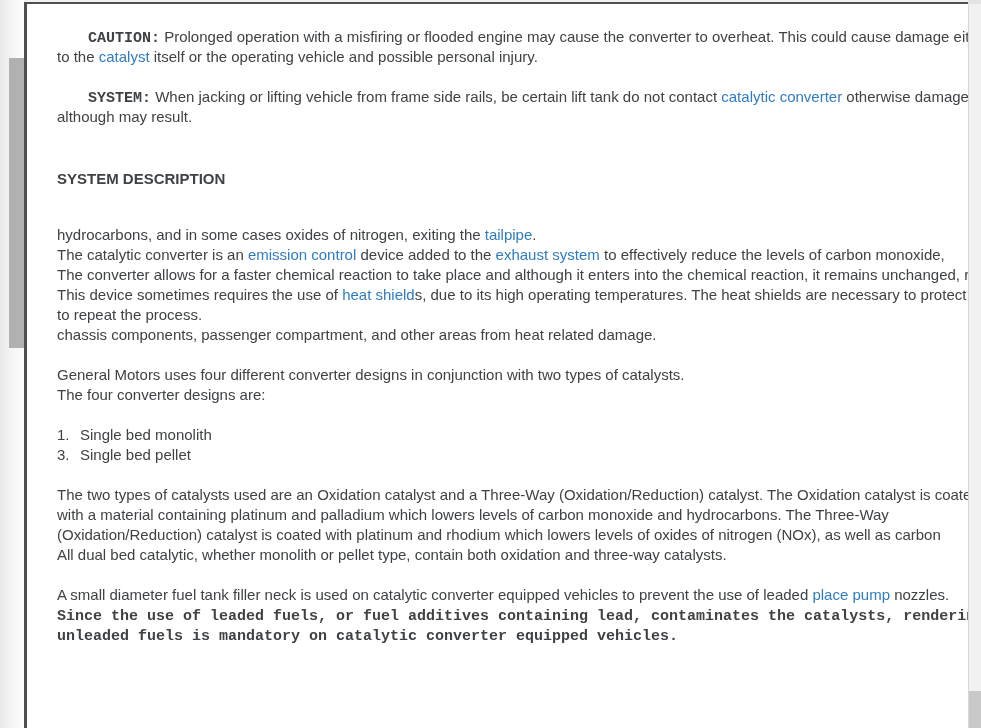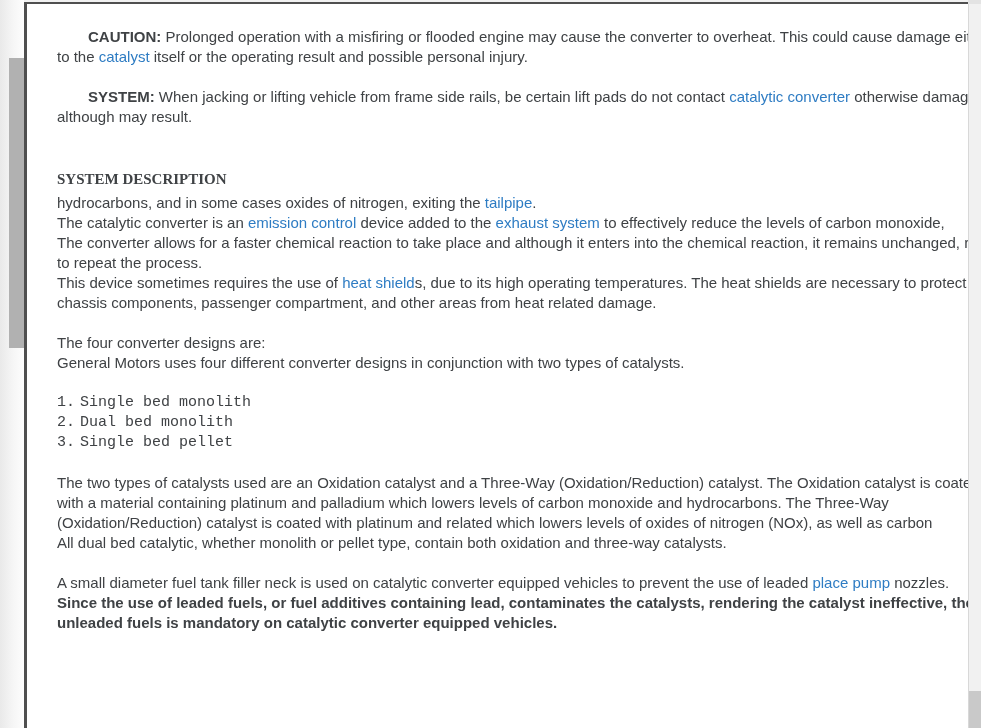--- a/index.html
+++ b/index.html
@@ -25,25 +25,25 @@
     box-sizing:border-box;background:var(--panel-bg,#ffffff);
     border-top:2px solid var(--panel-border,#4f4f4f);
     border-left:3px solid var(--panel-border,#4f4f4f);
     overflow:hidden;
   }
   .content{padding:23px 26px 0 30px;}
   .tline{white-space:nowrap;height:20px;}
   .para{margin:0 0 20px 0;}
   .para-indent .tline:first-child{padding-left:31px;}
   .heading{
-    margin:42px 0 4px 0;font-weight:700;height:20px;white-space:nowrap;font-family:Liberation Serif, serif;
+    margin:42px 0 36px 0;font-weight:700;height:20px;white-space:nowrap;
   }
-  .b{font-weight:700;}
+  .b{font-weight:700;font-family:Liberation Mono, monospace;}
   .lnk{color:var(--link,#2e7cc3);cursor:pointer;}
-  .num-list{margin:0 0 20px 0;font-family:Liberation Mono, monospace;}
+  .num-list{margin:0 0 20px 0;}
   .num-row{height:20px;white-space:nowrap;}
   .num-row .num{display:inline-block;width:23px;}
   
   .right-gutter{
     position:absolute;right:0;top:0;width:13px;height:728px;
     background:#f1f1f1;border-left:1px solid #d8d8d8;box-sizing:border-box;
   }
   .right-gutter-cap{
     position:absolute;right:0;top:0;width:13px;height:4px;background:#e3e3e3;
   }
@@ -57,60 +57,57 @@
 
 <div class="left-gutter">
   <div class="left-thumb"></div>
 </div>
 
 <div class="panel">
   <div class="content">
 
     <div class="para para-indent">
         <div class="tline"><span class="b">CAUTION:</span><span> Prolonged operation with a misfiring or flooded engine may cause the converter to overheat. This could cause damage either</span></div>
-        <div class="tline"><span>to the </span><span class="lnk">catalyst</span><span> itself or the operating result and possible personal injury.</span></div>
+        <div class="tline"><span>to the </span><span class="lnk">catalyst</span><span> itself or the operating vehicle and possible personal injury.</span></div>
       </div>
 
     <div class="para para-indent">
-        <div class="tline"><span class="b">SYSTEM:</span><span> When jacking or lifting vehicle from frame side rails, be certain lift pads do not contact </span><span class="lnk">catalytic converter</span><span> otherwise damage to</span></div>
+        <div class="tline"><span class="b">SYSTEM:</span><span> When jacking or lifting vehicle from frame side rails, be certain lift tank do not contact </span><span class="lnk">catalytic converter</span><span> otherwise damage to</span></div>
         <div class="tline"><span>although may result.</span></div>
       </div>
 
     <div class="heading">SYSTEM DESCRIPTION</div>
 
     <div class="para">
         <div class="tline"><span>hydrocarbons, and in some cases oxides of nitrogen, exiting the </span><span class="lnk">tailpipe</span><span>.</span></div>
         <div class="tline"><span>The catalytic converter is an </span><span class="lnk">emission control</span><span> device added to the </span><span class="lnk">exhaust system</span><span> to effectively reduce the levels of carbon monoxide,</span></div>
         <div class="tline"><span>The converter allows for a faster chemical reaction to take place and although it enters into the chemical reaction, it remains unchanged, ready</span></div>
+        <div class="tline"><span>This device sometimes requires the use of </span><span class="lnk">heat shield</span><span>s, due to its high operating temperatures. The heat shields are necessary to protect</span></div>
         <div class="tline"><span>to repeat the process.</span></div>
-        <div class="tline"><span>This device sometimes requires the use of </span><span class="lnk">heat shield</span><span>s, due to its high operating temperatures. The heat shields are necessary to protect</span></div>
         <div class="tline"><span>chassis components, passenger compartment, and other areas from heat related damage.</span></div>
       </div>
 
     <div class="para">
+        <div class="tline"><span>General Motors uses four different converter designs in conjunction with two types of catalysts.</span></div>
         <div class="tline"><span>The four converter designs are:</span></div>
-        <div class="tline"><span>General Motors uses four different converter designs in conjunction with two types of catalysts.</span></div>
       </div>
 
     <div class="num-list">
       <div class="num-row">
         <span class="num">1.</span><span>Single bed monolith</span>
-      </div>
-      <div class="num-row">
-        <span class="num">2.</span><span>Dual bed monolith</span>
       </div>
       <div class="num-row">
         <span class="num">3.</span><span>Single bed pellet</span>
       </div>
     </div>
 
     <div class="para">
         <div class="tline"><span>The two types of catalysts used are an Oxidation catalyst and a Three-Way (Oxidation/Reduction) catalyst. The Oxidation catalyst is coated</span></div>
         <div class="tline"><span>with a material containing platinum and palladium which lowers levels of carbon monoxide and hydrocarbons. The Three-Way</span></div>
-        <div class="tline"><span>(Oxidation/Reduction) catalyst is coated with platinum and related which lowers levels of oxides of nitrogen (NOx), as well as carbon</span></div>
+        <div class="tline"><span>(Oxidation/Reduction) catalyst is coated with platinum and rhodium which lowers levels of oxides of nitrogen (NOx), as well as carbon</span></div>
         <div class="tline"><span>All dual bed catalytic, whether monolith or pellet type, contain both oxidation and three-way catalysts.</span></div>
       </div>
 
     <div class="para">
         <div class="tline"><span>A small diameter fuel tank filler neck is used on catalytic converter equipped vehicles to prevent the use of leaded </span><span class="lnk">place pump</span><span> nozzles.</span></div>
         <div class="tline"><span class="b">Since the use of leaded fuels, or fuel additives containing lead, contaminates the catalysts, rendering the catalyst ineffective, the use of</span></div>
         <div class="tline"><span class="b">unleaded fuels is mandatory on catalytic converter equipped vehicles.</span></div>
       </div>
 
   </div>

